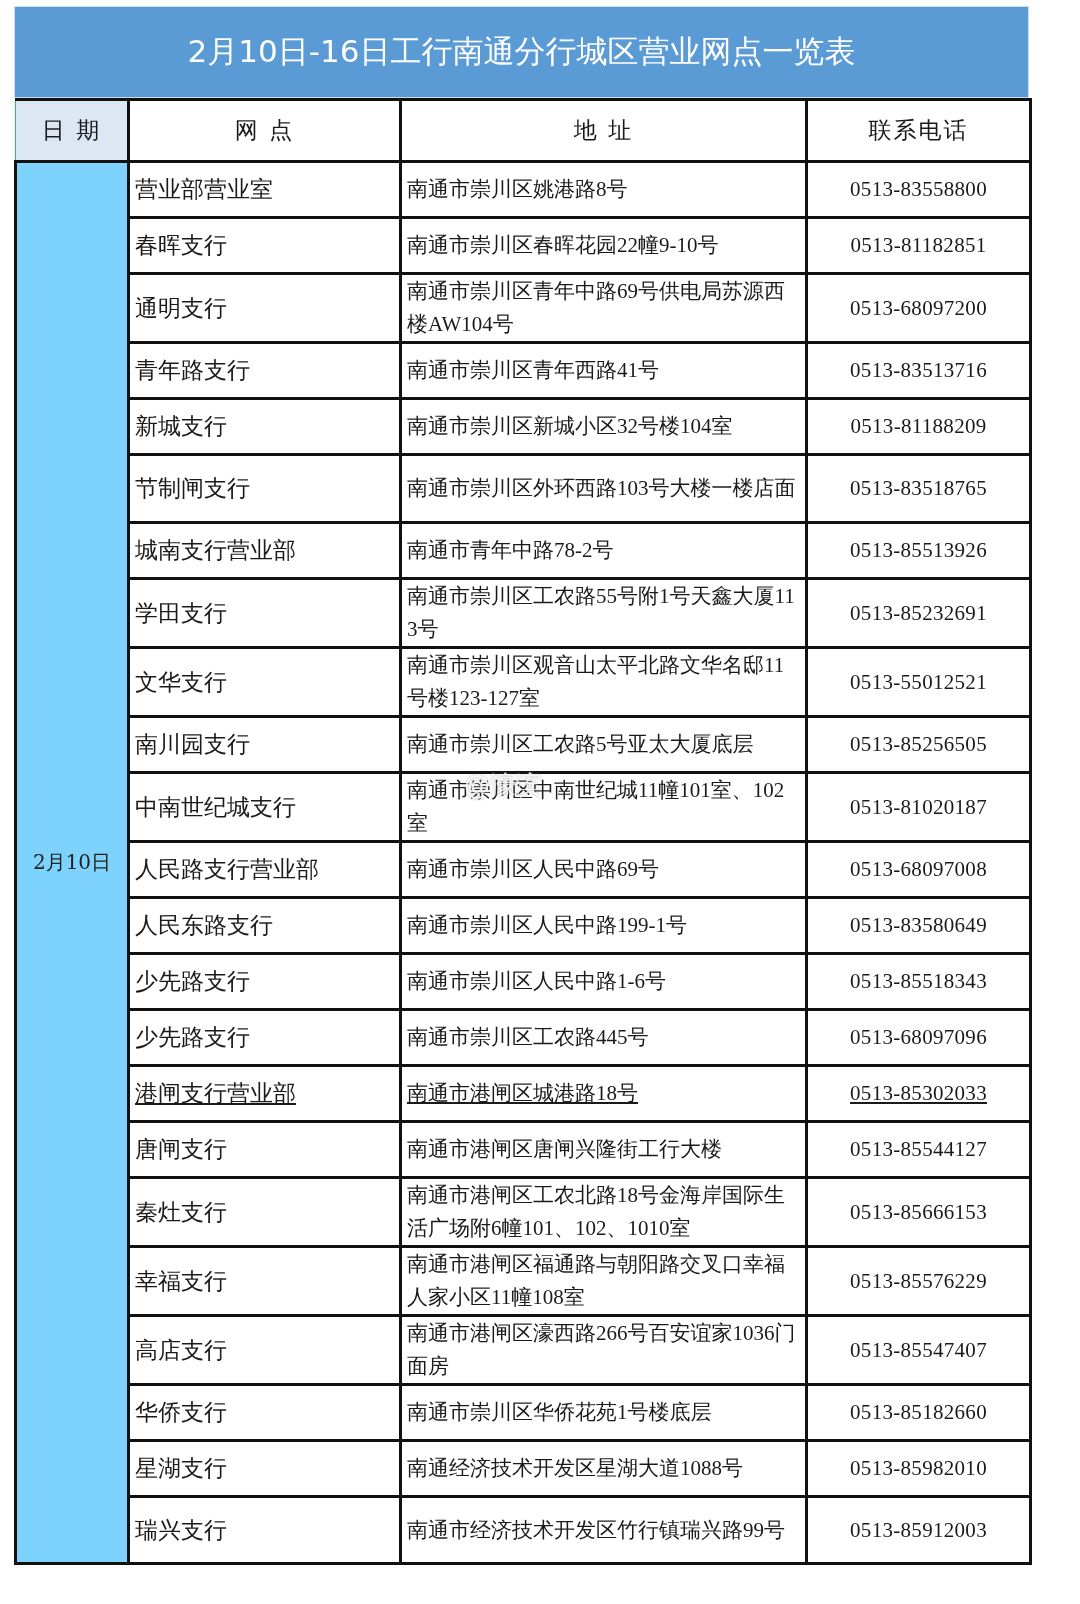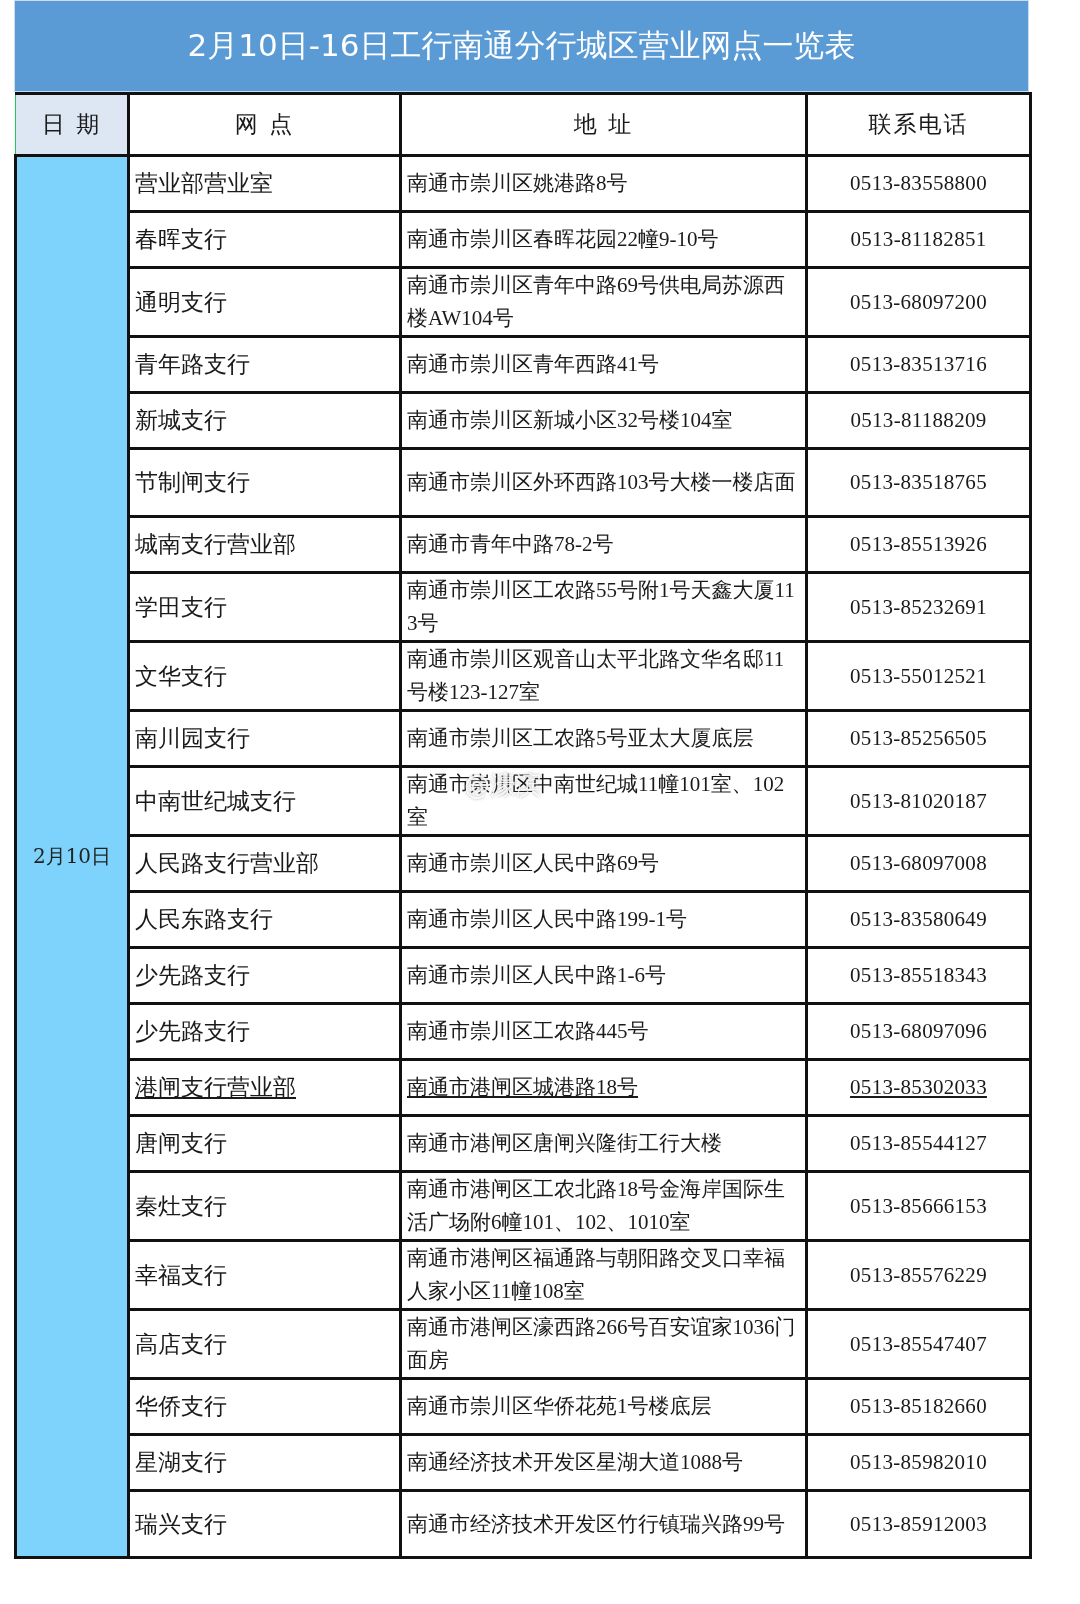--- a/index.html
+++ b/index.html
@@ -1,19 +1,19 @@
 <!DOCTYPE html>
 <html><head>
   <meta charset="utf-8">
   <style>
     * { box-sizing: border-box; margin: 0; padding: 0; }
     html, body { width: 1080px; height: 1604px; background: #ffffff; overflow: hidden; }
     body { position: relative; font-family: "DejaVu Sans", "Liberation Sans", sans-serif; color: #1a1a1a; }
 
-    .sheet { position: absolute; left: 14px; top: 0; width: 1015px; }
+    .sheet { position: absolute; left: 14px; top: 6px; width: 1015px; }
 
     .title-bar {
       height: 92px;
       background: #5b9bd5;
       border: 1px solid #c9ddef;
       display: flex; align-items: center; justify-content: center;
       color: #ffffff;
       font-size: 31px;
       letter-spacing: 0px;
     }

